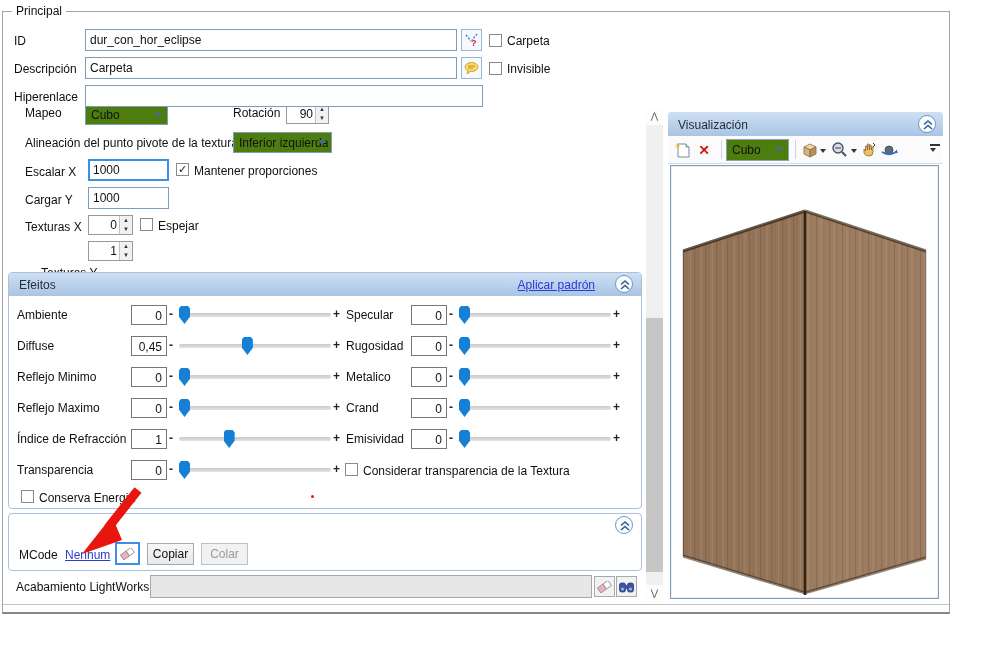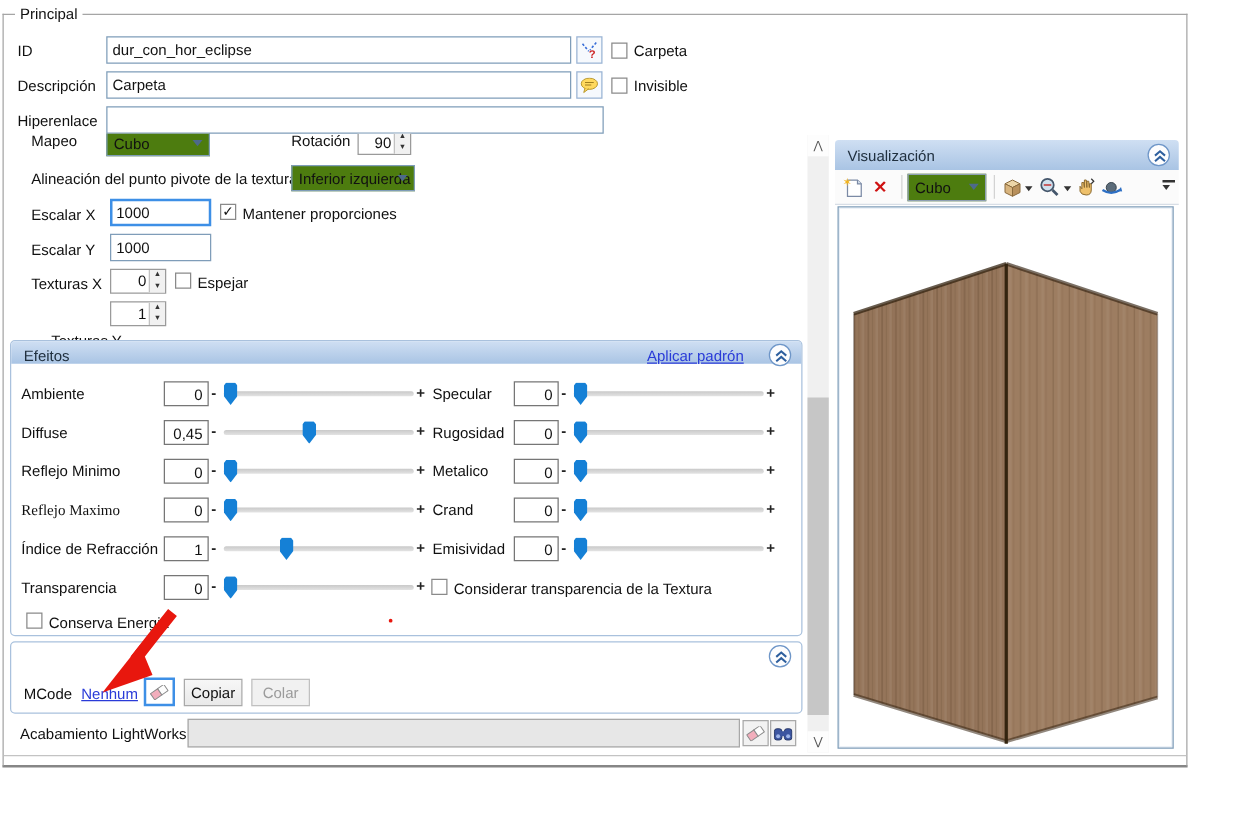--- a/index.html
+++ b/index.html
@@ -23,21 +23,21 @@
   .chk { position:absolute; width:13px; height:13px; background:#fff; border:1px solid #8a8a8a; font:bold 11px/11px "DejaVu Sans",sans-serif; text-align:center; color:#111; }
   .combo { position:absolute; background:#4d7c0f; border:1px solid #7f9db9; padding:3px 18px 0 5px; white-space:nowrap; overflow:hidden; }
   .combo .ca { position:absolute; right:5px; top:7px; width:0; height:0; border-left:4px solid transparent; border-right:4px solid transparent; border-top:5px solid #4d6a8a; }
   .spin { position:absolute; background:#fff; border:1px solid #9a9a9a; }
   .spin .val { position:absolute; right:15px; top:2px; }
   .spin .arrs { position:absolute; right:0; top:0; bottom:0; width:13px; border-left:1px solid #c2c2c2; background:#f1f1f1; }
   .spin .arrs div { height:50%; font-size:6px; line-height:8px; text-align:center; color:#333; }
 
   
   .panel { position:absolute; border:1px solid #a9c1dd; border-radius:4px; background:#fff; }
-  .phead { position:absolute; left:0; top:0; right:0; height:18px; border-radius:3px 3px 0 0;
+  .phead { position:absolute; left:0; top:0; right:0; height:23px; border-radius:3px 3px 0 0;
            background:linear-gradient(#cfdff3,#a9c4e4); }
   .phead .ptitle { position:absolute; left:10px; top:5px; color:#20303f; }
   .chev { position:absolute; width:18px; height:18px; border-radius:50%; background:#fdfdfe; border:1px solid #6e96c8; }
   .chev svg { position:absolute; left:3px; top:3px; }
   .link { color:#2a3bd8; text-decoration:underline; cursor:pointer; white-space:nowrap; }
 
   
   .minus,.plus { position:absolute; font-weight:bold; color:#222; }
   .track { position:absolute; width:152px; height:4px; background:linear-gradient(#c9c9c9,#e3e3e3); border-radius:2px; }
   .thumb { position:absolute; top:-7px; width:11px; height:18px; background:#1580d6;
@@ -110,21 +110,21 @@
     </div>
 
     <div class="lbl" style="left:22px;top:29px;">Alineación del punto pivote de la textura</div>
     <div class="combo" style="left:230px;top:25px;width:99px;height:21px;"><span>Inferior izquierda</span><span class="ca"></span></div>
 
     <div class="lbl" style="left:22px;top:58px;">Escalar X</div>
     <div class="tbox focus" style="left:85px;top:52px;width:81px;height:22px;">1000</div>
     <div class="chk" style="left:173px;top:56px;">✓</div>
     <div class="lbl" style="left:191px;top:57px;">Mantener proporciones</div>
 
-    <div class="lbl" style="left:22px;top:86px;">Escalar Y</div>
+    <div class="lbl" style="left:22px;top:86px;">Cargar Y</div>
     <div class="tbox" style="left:85px;top:80px;width:81px;height:22px;">1000</div>
 
     <div class="lbl" style="left:22px;top:113px;">Texturas X</div>
     <div class="spin" style="left:85px;top:108px;width:45px;height:20px;">
       <span class="val">0</span>
       <span class="arrs">
           <div>▲</div>
           <div>▼</div>
         </span>
     </div>
@@ -165,21 +165,21 @@
             <div class="thumb" style="left:62.900000000000006px;"></div>
           </div>
           <div class="plus" style="left:324px;top:65px;">+</div>
           <div class="lbl" style="left:8px;top:97px;">Reflejo Minimo</div>
           <div class="vbox" style="left:122px;top:94px;">0</div>
           <div class="minus" style="left:160px;top:96px;">-</div>
           <div class="track" style="left:170px;top:102px;">
             <div class="thumb" style="left:0px;"></div>
           </div>
           <div class="plus" style="left:324px;top:96px;">+</div>
-          <div class="lbl" style="left:8px;top:128px;font-family:Liberation Serif, serif;">Reflejo Maximo</div>
+          <div class="lbl" style="left:8px;top:128px;">Reflejo Maximo</div>
           <div class="vbox" style="left:122px;top:125px;">0</div>
           <div class="minus" style="left:160px;top:127px;">-</div>
           <div class="track" style="left:170px;top:133px;">
             <div class="thumb" style="left:0px;"></div>
           </div>
           <div class="plus" style="left:324px;top:127px;">+</div>
           <div class="lbl" style="left:8px;top:159px;">Índice de Refracción</div>
           <div class="vbox" style="left:122px;top:156px;">1</div>
           <div class="minus" style="left:160px;top:158px;">-</div>
           <div class="track" style="left:170px;top:164px;">

